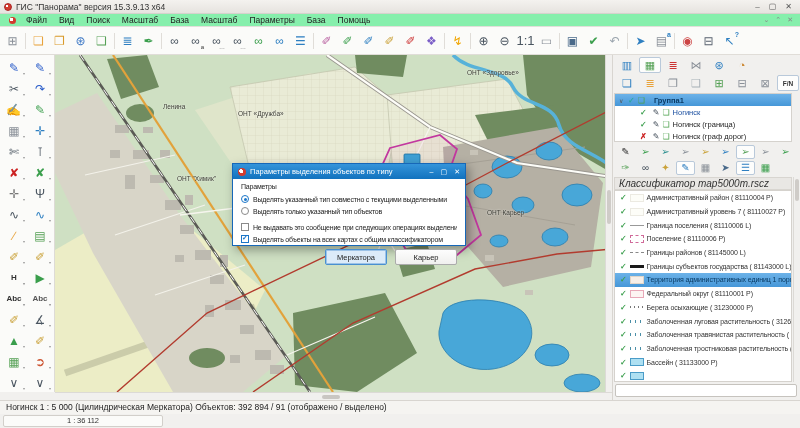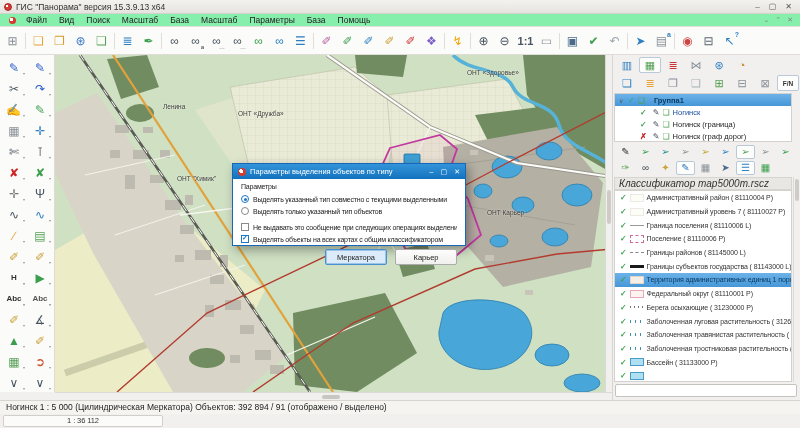--- a/index.html
+++ b/index.html
@@ -24,21 +24,21 @@
 
   
   .toolbar{position:absolute;left:0;top:27px;right:0;height:28px;background:#fbfbf9;
     border-bottom:1px solid #e0ddd8;display:flex;align-items:center;padding:0 2px;}
   .tb-icon{width:21px;height:22px;display:inline-flex;align-items:center;justify-content:center;
     font-size:12px;border-radius:2px;position:relative;flex:0 0 auto;}
   .tb-icon.sep{width:5px;height:18px;}
   .tb-icon.sep::after{content:"";width:1px;height:16px;background:#e0ddd8;display:block;margin:0 auto;}
   .tb-icon .sub{font-size:6px;position:absolute;right:2px;bottom:2px;color:#333;}
   .tb-icon .sup{font-size:7px;position:absolute;right:1px;top:1px;color:#2e7fc1;font-weight:bold;}
-  .tb-icon.txt .g{font-size:11px;font-weight:bold;}
+  .tb-icon.txt .g{font-size:13px;font-weight:normal;}
 
   
   .left-toolbar{position:absolute;left:0;top:55px;width:55px;height:337px;background:#fbfbf9;
     border-right:1px solid #dedbd6;display:grid;grid-template-columns:repeat(2,26px);
     grid-auto-rows:21px;justify-content:center;align-content:start;padding-top:2px;}
   .lt-icon{display:flex;align-items:center;justify-content:center;font-size:12px;position:relative;border-radius:2px;}
   .lt-icon.txt{font-size:8px;font-weight:bold;}
   .lt-icon::after{content:"▾";font-size:4px;color:#999;position:absolute;right:2px;bottom:2px;}
 
   

